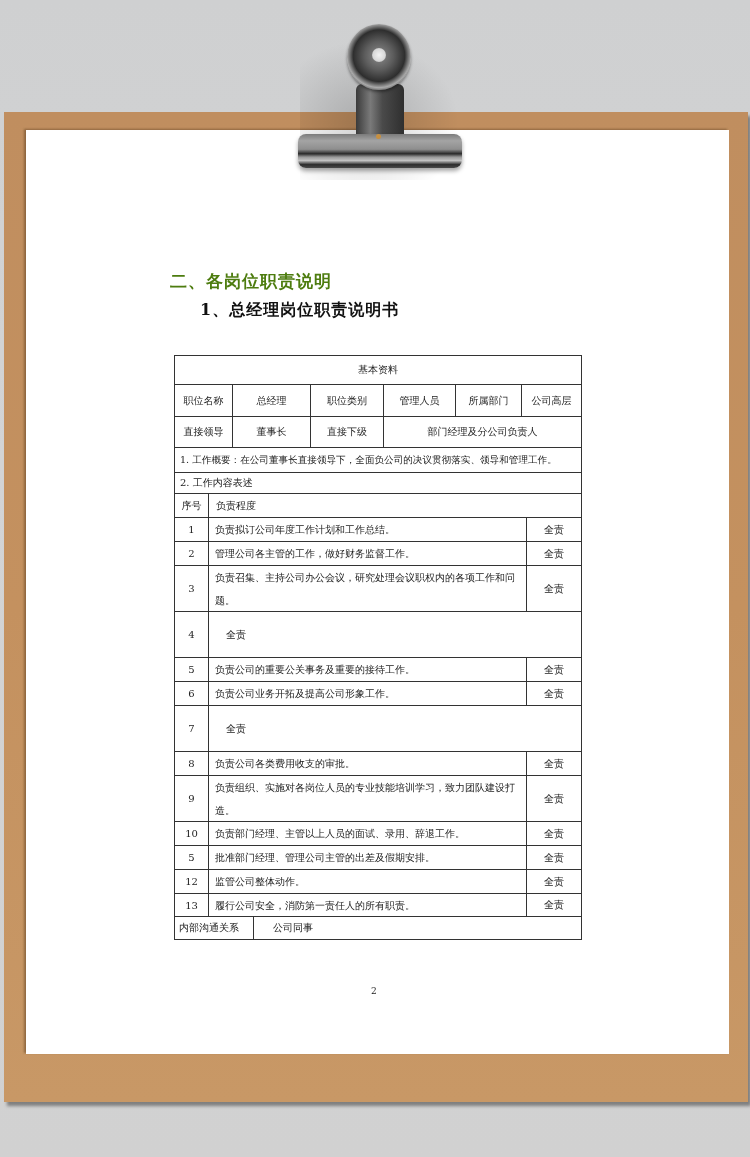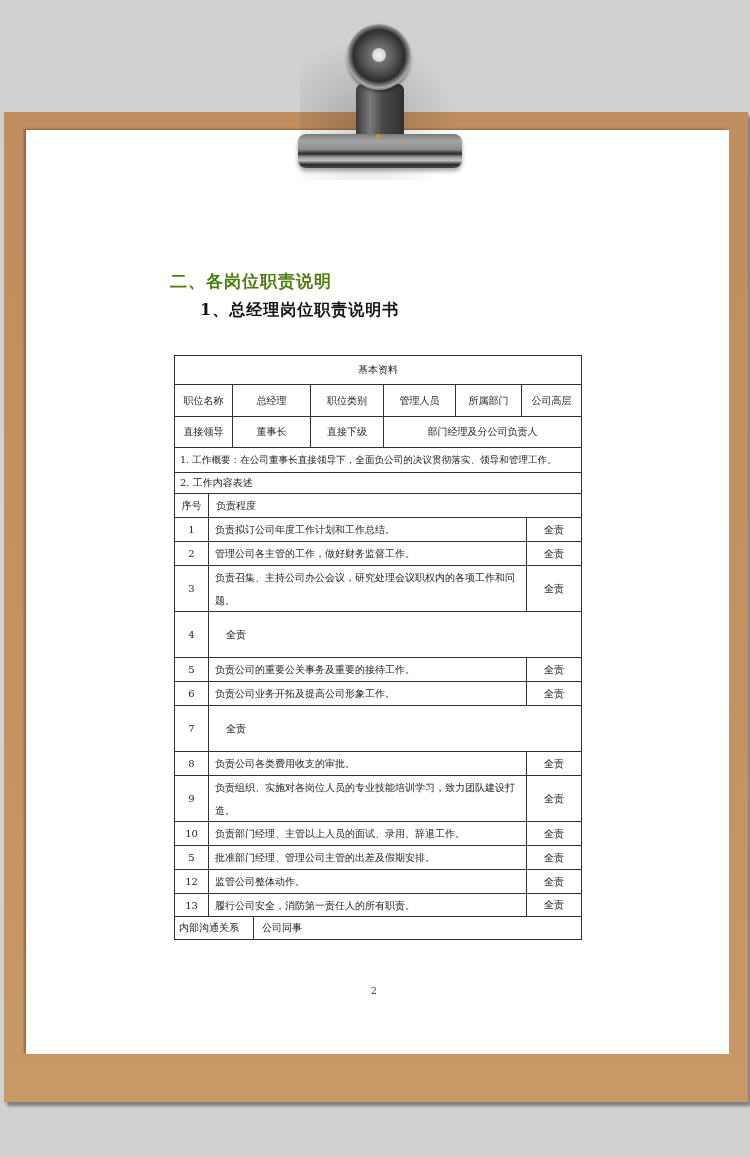--- a/index.html
+++ b/index.html
@@ -61,21 +61,21 @@
     margin-top:27px;
   }
   .row { display:flex; border-top:1px solid #333; }
   .row:first-child { border-top:none; }
   .cell {
     box-sizing:border-box; border-left:1px solid #333;
     font-size:10px; color:#222; display:flex; align-items:center; justify-content:center;
     text-align:center; padding:0 4px;
   }
   .cell:first-child { border-left:none; }
-  .cell.left { justify-content:flex-start; text-align:left; padding-left:8px; }
+  .cell.left { justify-content:flex-start; text-align:left; padding-left:19px; }
   .cell.desc { justify-content:flex-start; text-align:left; padding:2px 6px; line-height:23px; }
   .page-num {
     position:absolute; left:371px; top:986px; font-size:9px; color:#222;
   }
 </style>
 </head>
 <body>
 
 <div class="board"></div>
 <div class="paper"></div>

